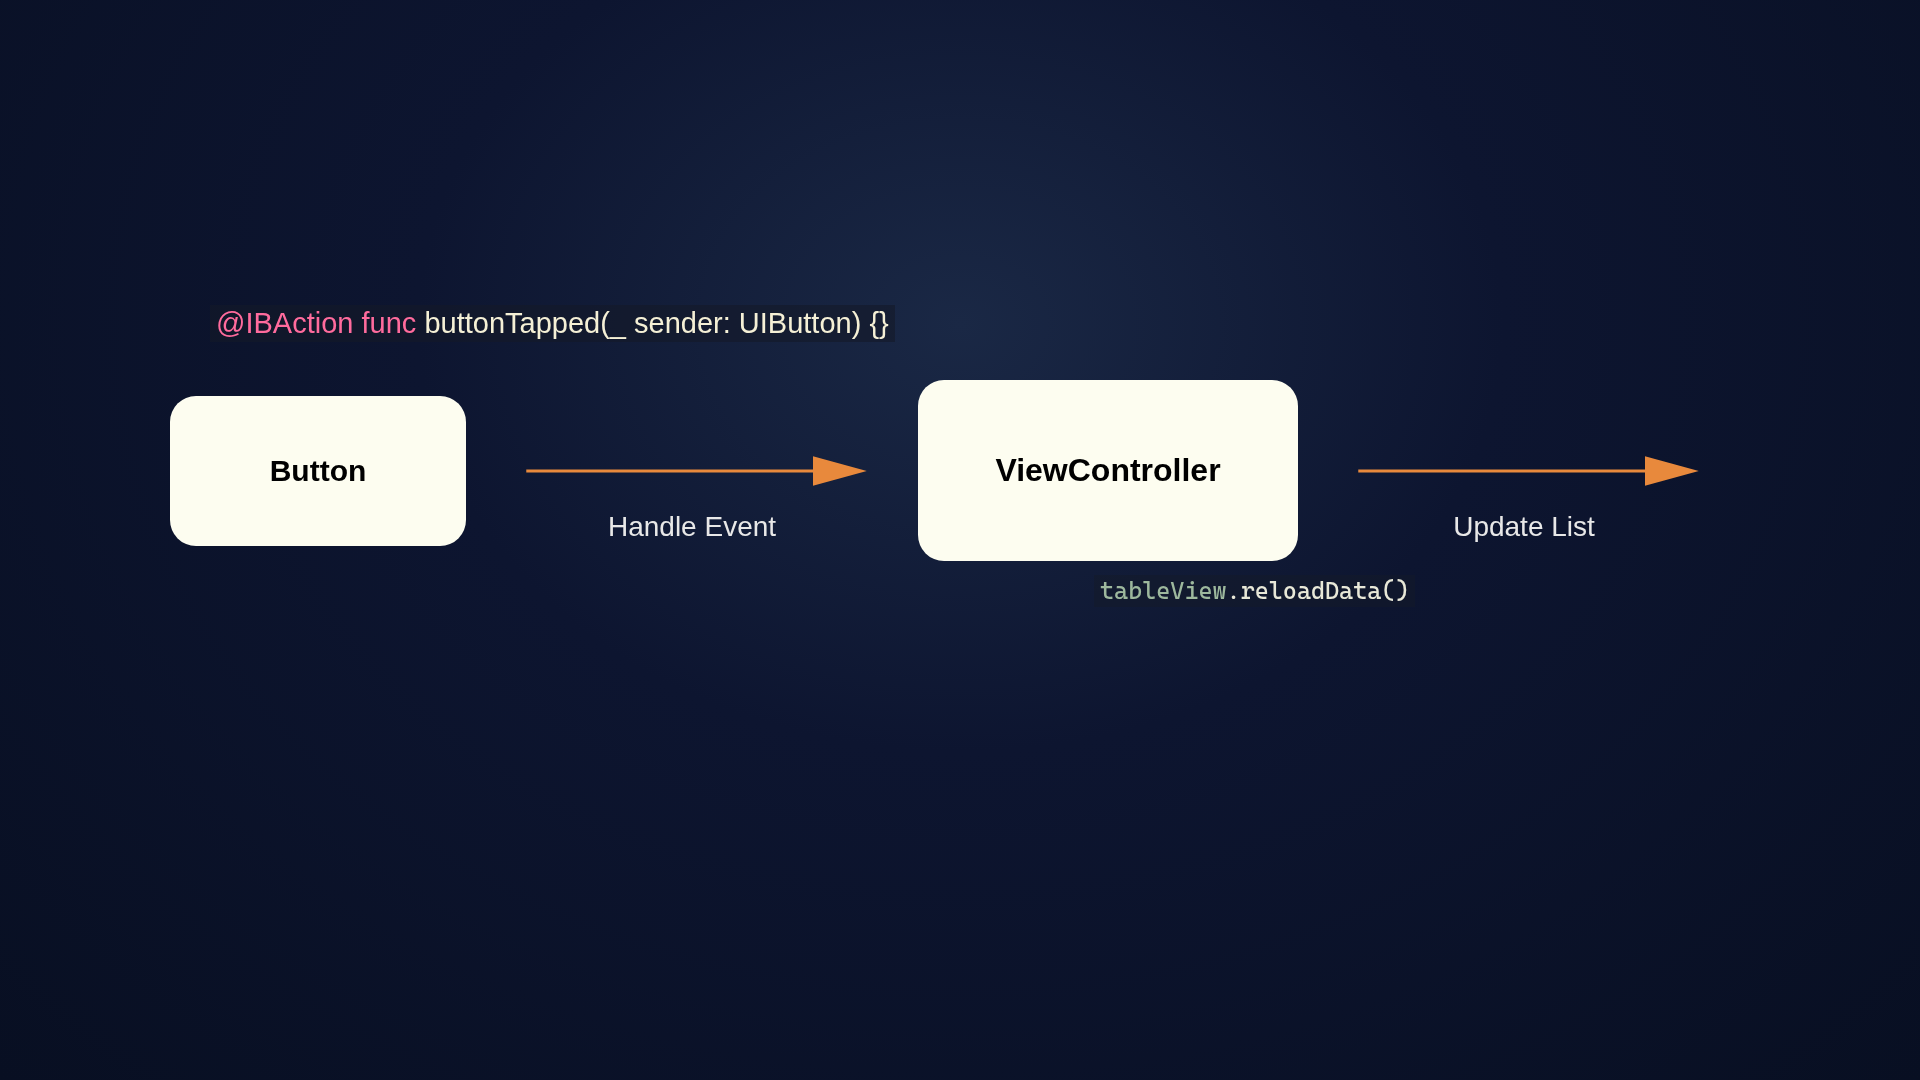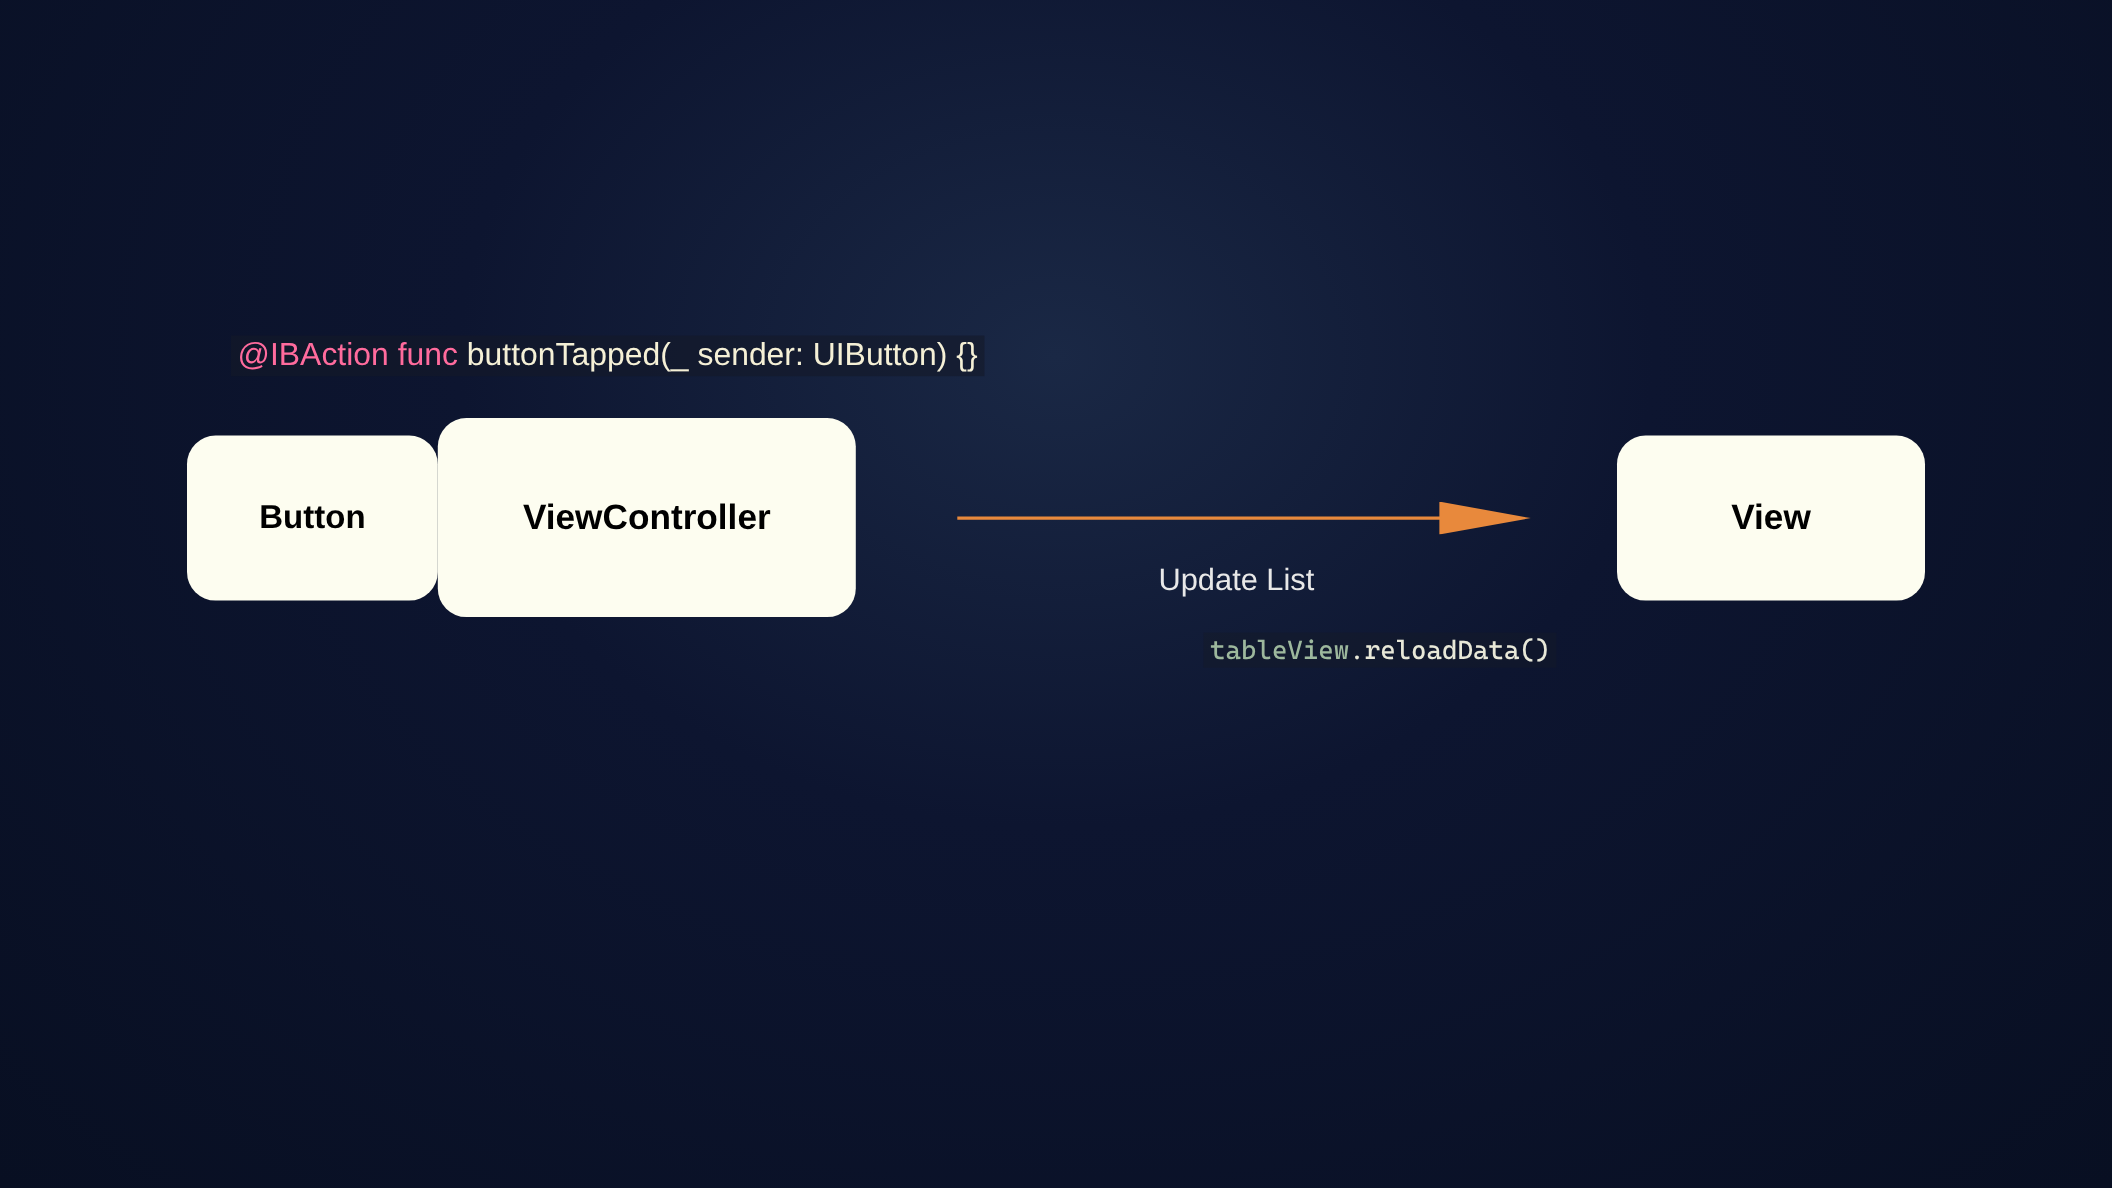--- a/index.html
+++ b/index.html
@@ -53,21 +53,21 @@
       border-radius: 26px;
       display: flex;
       align-items: center;
       justify-content: center;
       color: #000;
       font-weight: 700;
       flex-shrink: 0;
     }
     
     .node-button {
-      width: 228px;
+      width: 296px;
       height: 150px;
       font-size: 30px;
     }
     
     .node-viewcontroller {
       width: 380px;
       height: 181px;
       font-size: 32px;
     }
     
@@ -137,40 +137,48 @@
     <span> </span>
     <span class="code-token-func">buttonTapped</span><span class="code-token-punct">(</span><span class="code-token-param">_ sender:</span><span class="code-token-type"> UIButton</span><span class="code-token-punct">)</span><span class="code-token-punct"> {}</span>
   </div>
 
   <div class="flow-row">
 
     <div class="node node-button">
       <span>Button</span>
     </div>
 
+    <div class="arrow-container">
+      <svg class="arrow-svg" viewBox="0 0 300 30" preserveAspectRatio="none">
+        <defs>
+          <marker id="arrowhead1" markerWidth="12" markerHeight="10" refX="10" refY="5" orient="auto">
+            <polygon points="0 0, 12 5, 0 10" fill="#e8893c"></polygon>
+          </marker>
+        </defs>
+        <line x1="40" y1="15" x2="260" y2="15" stroke="#e8893c" stroke-width="3" marker-end="url(#arrowhead1)"></line>
+      </svg>
+      <div class="arrow-label arrow-label-1">Handle Event</div>
+    </div>
 
     <div class="node node-viewcontroller">
       <span>ViewController</span>
     </div>
 
     <div class="arrow-container">
       <svg class="arrow-svg" viewBox="0 0 300 30" preserveAspectRatio="none">
         <defs>
           <marker id="arrowhead2" markerWidth="12" markerHeight="10" refX="10" refY="5" orient="auto">
             <polygon points="0 0, 12 5, 0 10" fill="#e8893c"></polygon>
           </marker>
         </defs>
         <line x1="40" y1="15" x2="260" y2="15" stroke="#e8893c" stroke-width="3" marker-end="url(#arrowhead2)"></line>
       </svg>
       <div class="arrow-label arrow-label-2">Update List</div>
     </div>
 
-    <div class="node node-view">
-      <span>View</span>
-    </div>
 
   </div>
 
   <div class="code-bottom">
     <span class="code-token-obj">tableView</span><span class="code-token-method">.</span><span class="code-token-method">reloadData</span><span class="code-token-method">()</span>
   </div>
 
 </div>
 
 </body></html>

